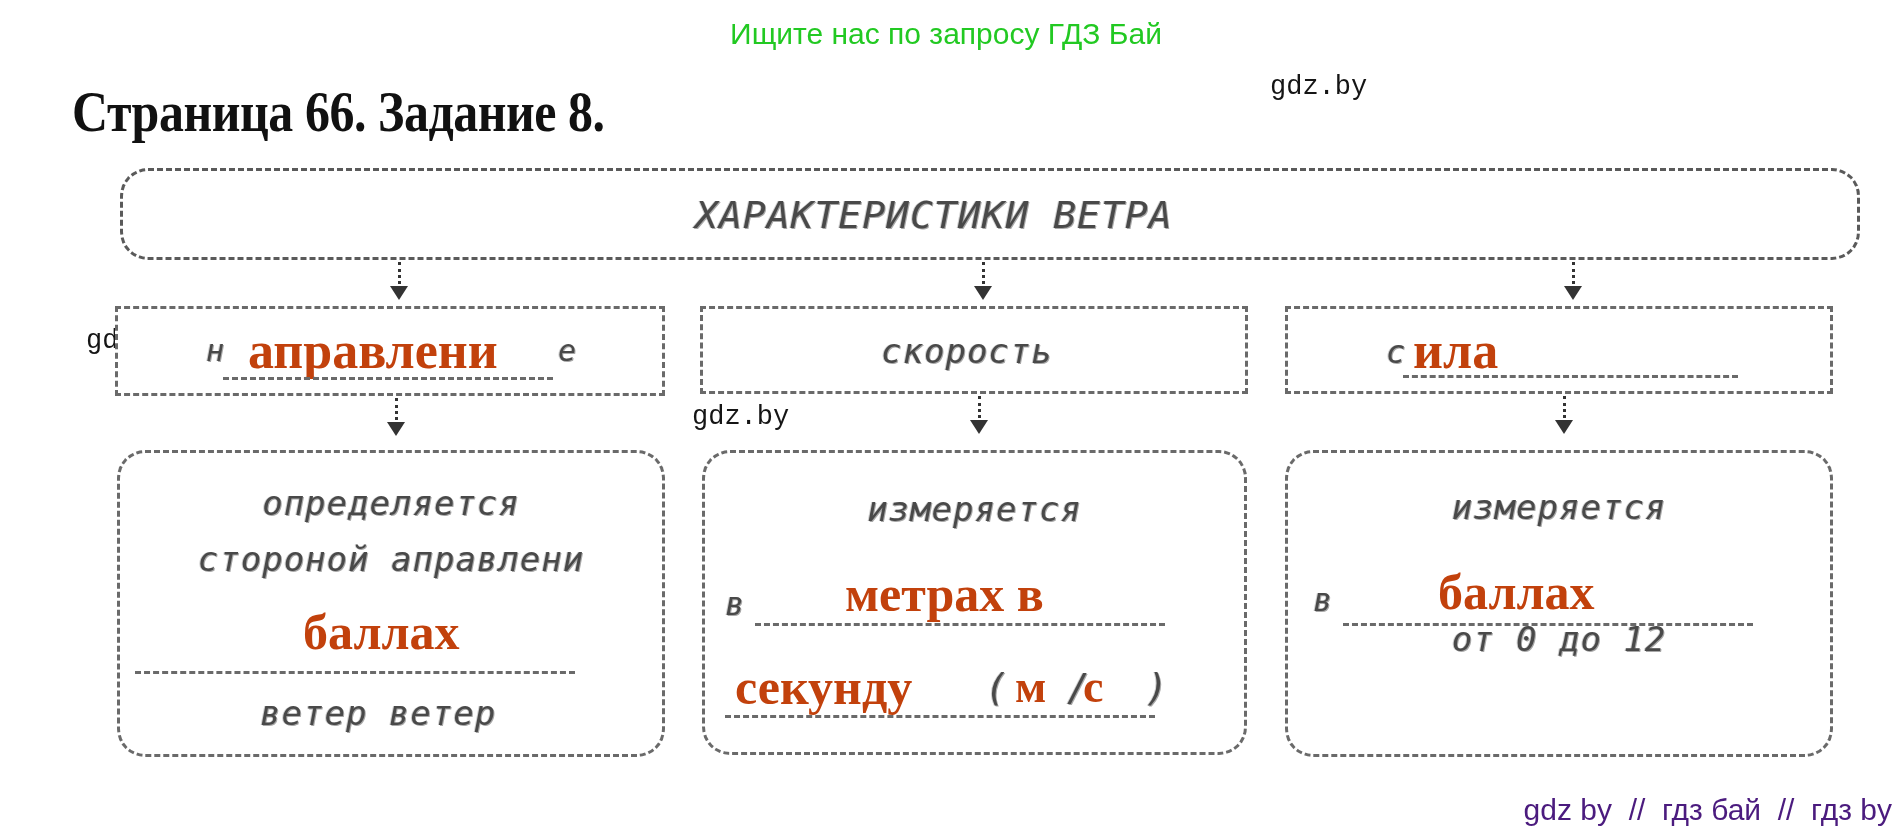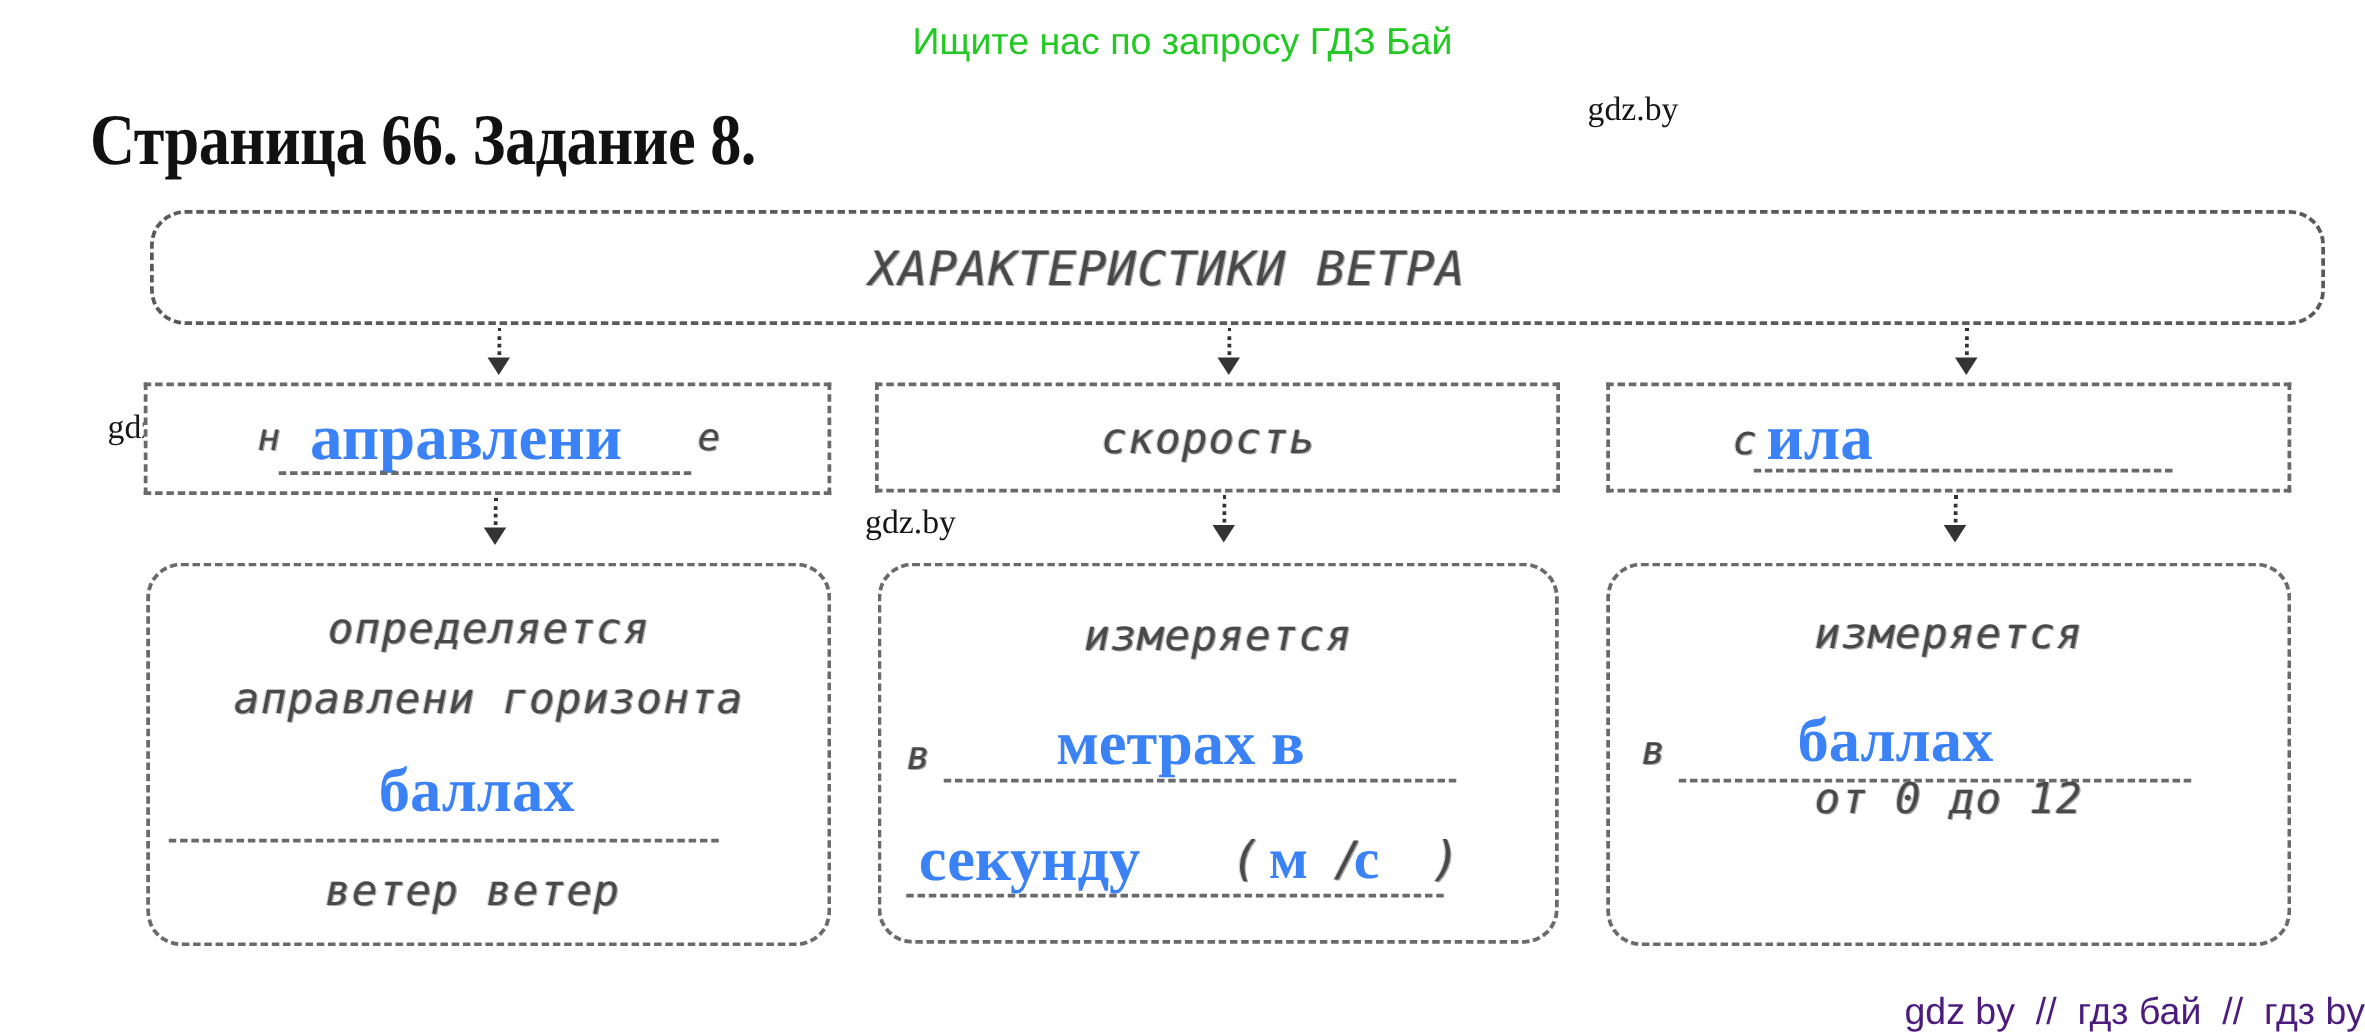--- a/index.html
+++ b/index.html
@@ -1,28 +1,28 @@
 <!DOCTYPE html>
 <html><head>
 <meta charset="utf-8">
 <style>
   html, body { margin: 0; padding: 0; background: #ffffff; }
   body { width: 1892px; height: 827px; position: relative; overflow: hidden; font-family: "Liberation Sans", sans-serif; }
   .abs { position: absolute; }
 
   .promo { left: 0; top: 0; width: 1892px; text-align: center; font-family: "Liberation Sans", sans-serif; font-size: 30px; line-height: 36px; color: #22c922; margin-top: 16px; }
   .page-title { left: 72px; top: 80px; font-family: "Liberation Serif", serif; font-weight: bold; font-size: 58px; line-height: 64px; color: #111; letter-spacing: -0.5px; transform: scaleX(0.86); transform-origin: left top; white-space: nowrap; }
-  .wm { font-family: Liberation Serif, serif; font-size: 27px; line-height: 30px; color: #151515; white-space: nowrap; }
+  .wm { font-family: Liberation Mono, monospace; font-size: 27px; line-height: 30px; color: #151515; white-space: nowrap; }
 
   .box { position: absolute; border: 3px dashed #6a6a6a; box-sizing: border-box; background: #fff; }
   .box.rounded { border-radius: 28px; }
   .box.top { border-style: dashed; border-color: #5a5a5a; }
 
   .scan { font-family: "DejaVu Sans Mono", monospace; color: #2a2a2a; white-space: nowrap; letter-spacing: 1px; text-shadow: 1px 1px 0 #9a9a9a, -1px 0 0 #c8c8c8; opacity: 0.85; font-style: italic; }
-  .hand { font-family: "Liberation Serif", serif; font-weight: bold; color: #3b82f6; white-space: nowrap; }
+  .hand { font-family: "Liberation Serif", serif; font-weight: bold; color: #c2410c; white-space: nowrap; }
 
   .dline { position: absolute; height: 0; border-top: 3px dashed #6a6a6a; }
 
   .arrow { position: absolute; width: 22px; height: 40px; }
   .arrow .stem { position: absolute; left: 10px; top: 0; width: 0; height: 28px; border-left: 3px dotted #333; }
   .arrow .head { position: absolute; left: 2px; top: 24px; width: 0; height: 0; border-left: 9px solid transparent; border-right: 9px solid transparent; border-top: 14px solid #333; }
 
   .footer { left: 0; top: 792px; width: 1892px; text-align: right; font-family: "Liberation Sans", sans-serif; font-size: 30px; line-height: 36px; color: #4b1b7e; white-space: pre; }
 </style>
 </head>
@@ -83,21 +83,21 @@
     <div class="stem"></div>
     <div class="head"></div>
   </div>
 <div class="arrow" style="left:1553px; top:396px;">
     <div class="stem"></div>
     <div class="head"></div>
   </div>
 
 <div class="box rounded" style="left:117px; top:450px; width:548px; height:307px;">
   <div class="abs scan" style="left:0; width:100%; text-align:center; top:30px; font-size:34px;">определяется</div>
-  <div class="abs scan" style="left:0; width:100%; text-align:center; top:86px; font-size:34px;">аправлени горизонта</div>
+  <div class="abs scan" style="left:0; width:100%; text-align:center; top:86px; font-size:34px;">стороной аправлени</div>
   <span class="abs hand" style="left:183px; top:150px; font-size:50px; line-height:58px;">баллах</span>
   <div class="dline" style="left:15px; top:218px; width:440px;"></div>
   <div class="abs scan" style="left:140px; top:240px; font-size:34px;">ветер ветер</div>
 </div>
 
 <div class="box rounded" style="left:702px; top:450px; width:545px; height:305px;">
   <div class="abs scan" style="left:0; width:100%; text-align:center; top:36px; font-size:34px;">измеряется</div>
   <span class="abs scan" style="left:20px; top:132px; font-size:32px;">в</span>
   <span class="abs hand" style="left:140px; top:112px; font-size:50px; line-height:58px;">метрах в</span>
   <div class="dline" style="left:50px; top:170px; width:410px;"></div>

